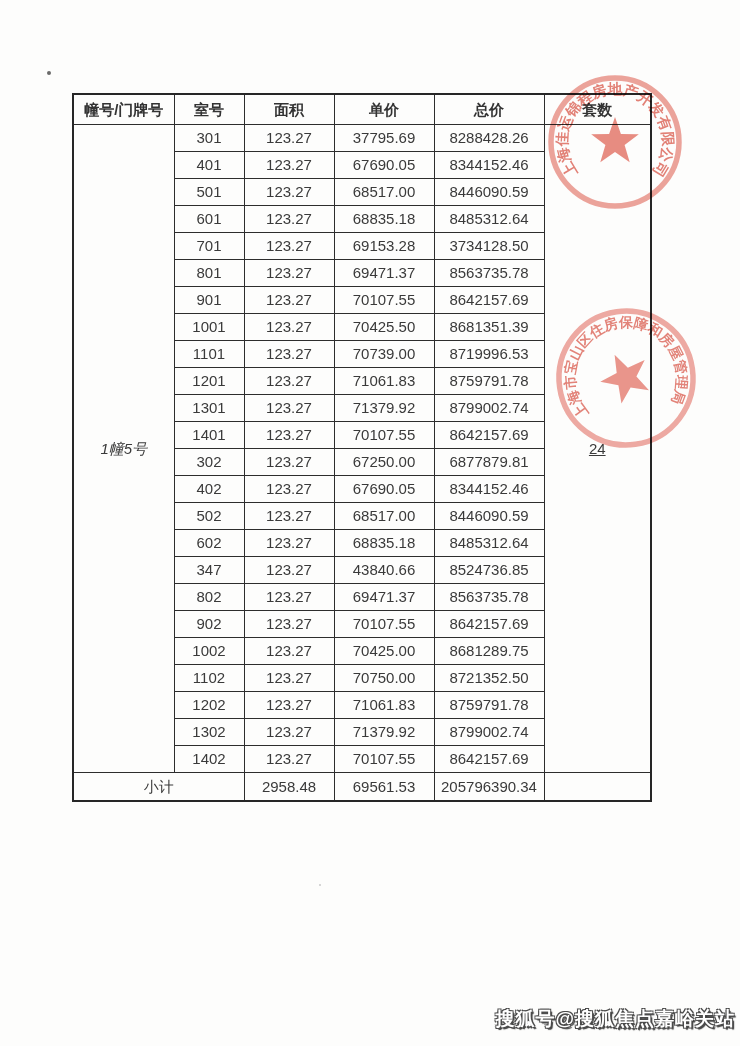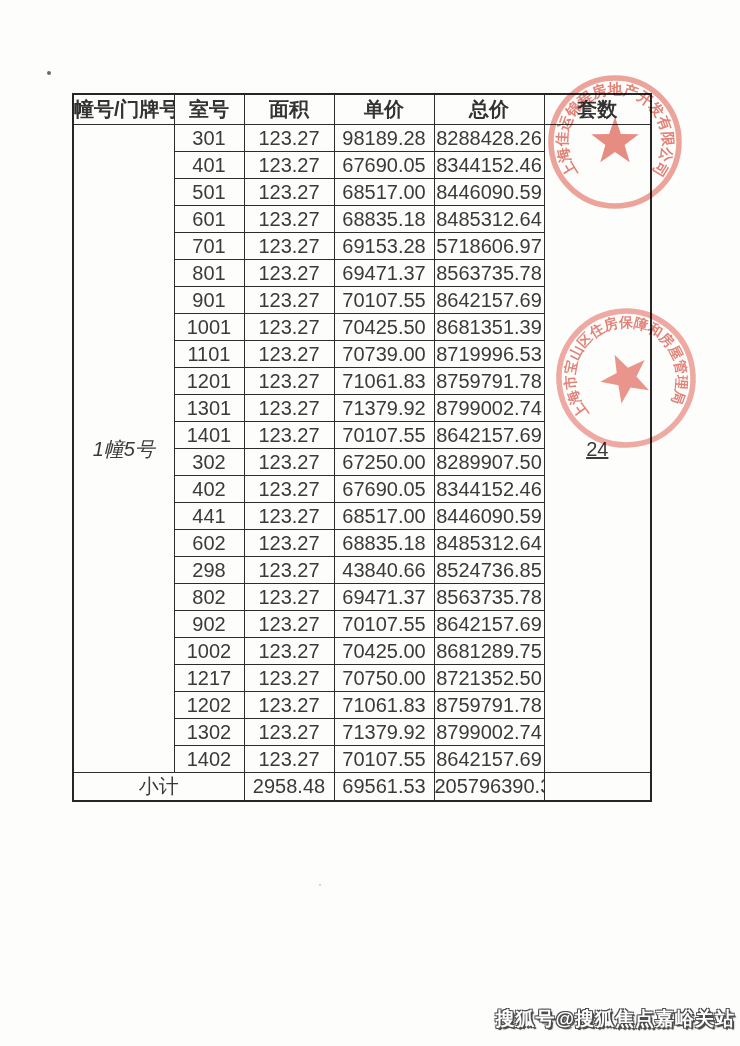--- a/index.html
+++ b/index.html
@@ -11,21 +11,21 @@
   }
   .speck{position:absolute;background:#6a6a6a;border-radius:50%;}
   #speck1{left:47px;top:71px;width:4px;height:4px;}
   #speck2{left:319px;top:884px;width:2px;height:2px;opacity:.35;}
 
   
   .price-table{
     position:absolute;left:72px;top:93px;
     border-collapse:collapse;table-layout:fixed;
     width:578px;
-    font-size:20px;
+    font-size:15px;
   }
   .price-table th,.price-table td{
     border:1.5px solid #2d2d2d;
     text-align:center;vertical-align:middle;
     padding:0;height:26px;line-height:26px;
     white-space:nowrap;overflow:hidden;
     font-weight:normal;color:#3a3a3a;
   }
   .price-table{border:2.5px solid #262626;}
   .price-table thead th{height:29px;line-height:29px;font-weight:bold;color:#333;}
@@ -83,21 +83,21 @@
       <th>总价</th>
       <th>套数</th>
     </tr>
   </thead>
   <tbody>
 
   <tr>
         <td rowspan="24" class="building-cell">1幢5号</td>
         <td>301</td>
         <td>123.27</td>
-        <td>98189.28</td>
+        <td>37795.69</td>
         <td>8288428.26</td>
         <td rowspan="24" class="count-cell">24</td>
       </tr>
       <tr>
         <td>401</td>
         <td>123.27</td>
         <td>67690.05</td>
         <td>8344152.46</td>
       </tr>
       <tr>
@@ -109,21 +109,21 @@
       <tr>
         <td>601</td>
         <td>123.27</td>
         <td>68835.18</td>
         <td>8485312.64</td>
       </tr>
       <tr>
         <td>701</td>
         <td>123.27</td>
         <td>69153.28</td>
-        <td>5718606.97</td>
+        <td>3734128.50</td>
       </tr>
       <tr>
         <td>801</td>
         <td>123.27</td>
         <td>69471.37</td>
         <td>8563735.78</td>
       </tr>
       <tr>
         <td>901</td>
         <td>123.27</td>
@@ -157,42 +157,42 @@
       <tr>
         <td>1401</td>
         <td>123.27</td>
         <td>70107.55</td>
         <td>8642157.69</td>
       </tr>
       <tr>
         <td>302</td>
         <td>123.27</td>
         <td>67250.00</td>
-        <td>8289907.50</td>
+        <td>6877879.81</td>
       </tr>
       <tr>
         <td>402</td>
         <td>123.27</td>
         <td>67690.05</td>
         <td>8344152.46</td>
       </tr>
       <tr>
-        <td>441</td>
+        <td>502</td>
         <td>123.27</td>
         <td>68517.00</td>
         <td>8446090.59</td>
       </tr>
       <tr>
         <td>602</td>
         <td>123.27</td>
         <td>68835.18</td>
         <td>8485312.64</td>
       </tr>
       <tr>
-        <td>298</td>
+        <td>347</td>
         <td>123.27</td>
         <td>43840.66</td>
         <td>8524736.85</td>
       </tr>
       <tr>
         <td>802</td>
         <td>123.27</td>
         <td>69471.37</td>
         <td>8563735.78</td>
       </tr>
@@ -202,21 +202,21 @@
         <td>70107.55</td>
         <td>8642157.69</td>
       </tr>
       <tr>
         <td>1002</td>
         <td>123.27</td>
         <td>70425.00</td>
         <td>8681289.75</td>
       </tr>
       <tr>
-        <td>1217</td>
+        <td>1102</td>
         <td>123.27</td>
         <td>70750.00</td>
         <td>8721352.50</td>
       </tr>
       <tr>
         <td>1202</td>
         <td>123.27</td>
         <td>71061.83</td>
         <td>8759791.78</td>
       </tr>

